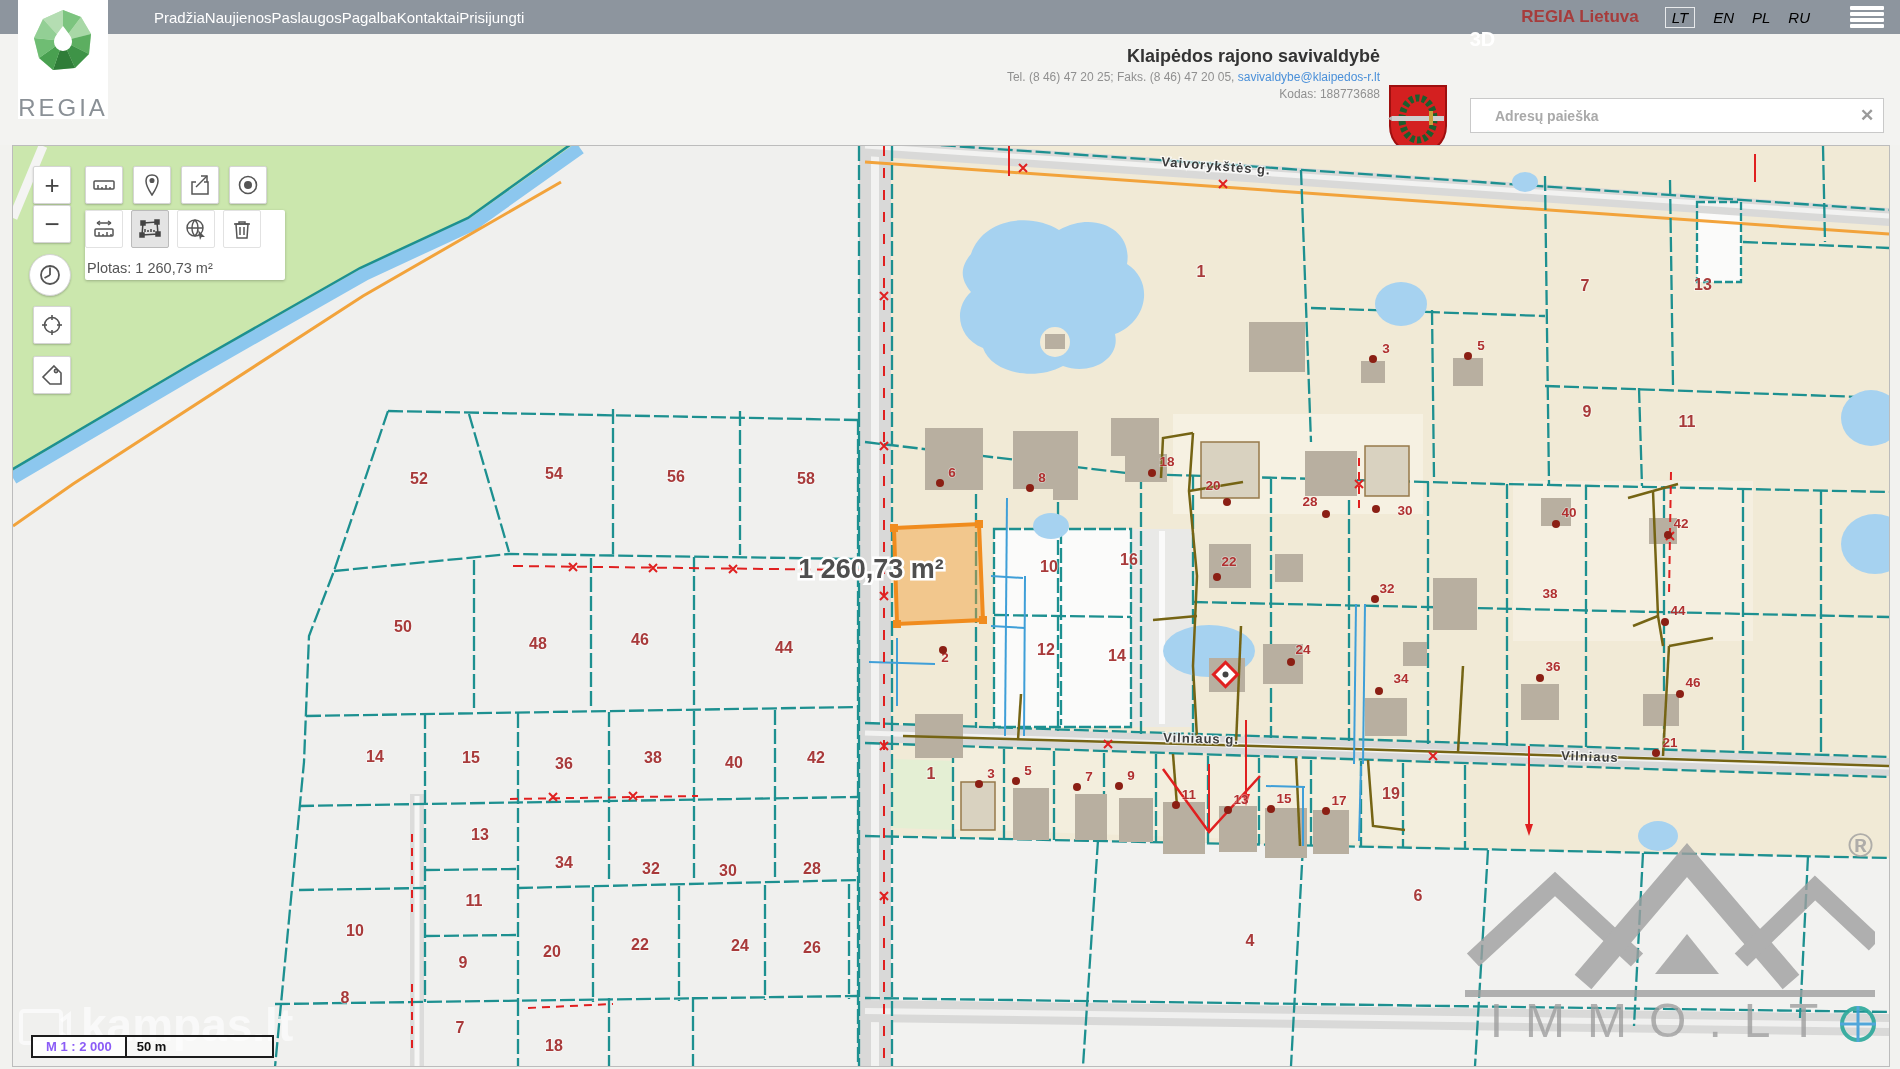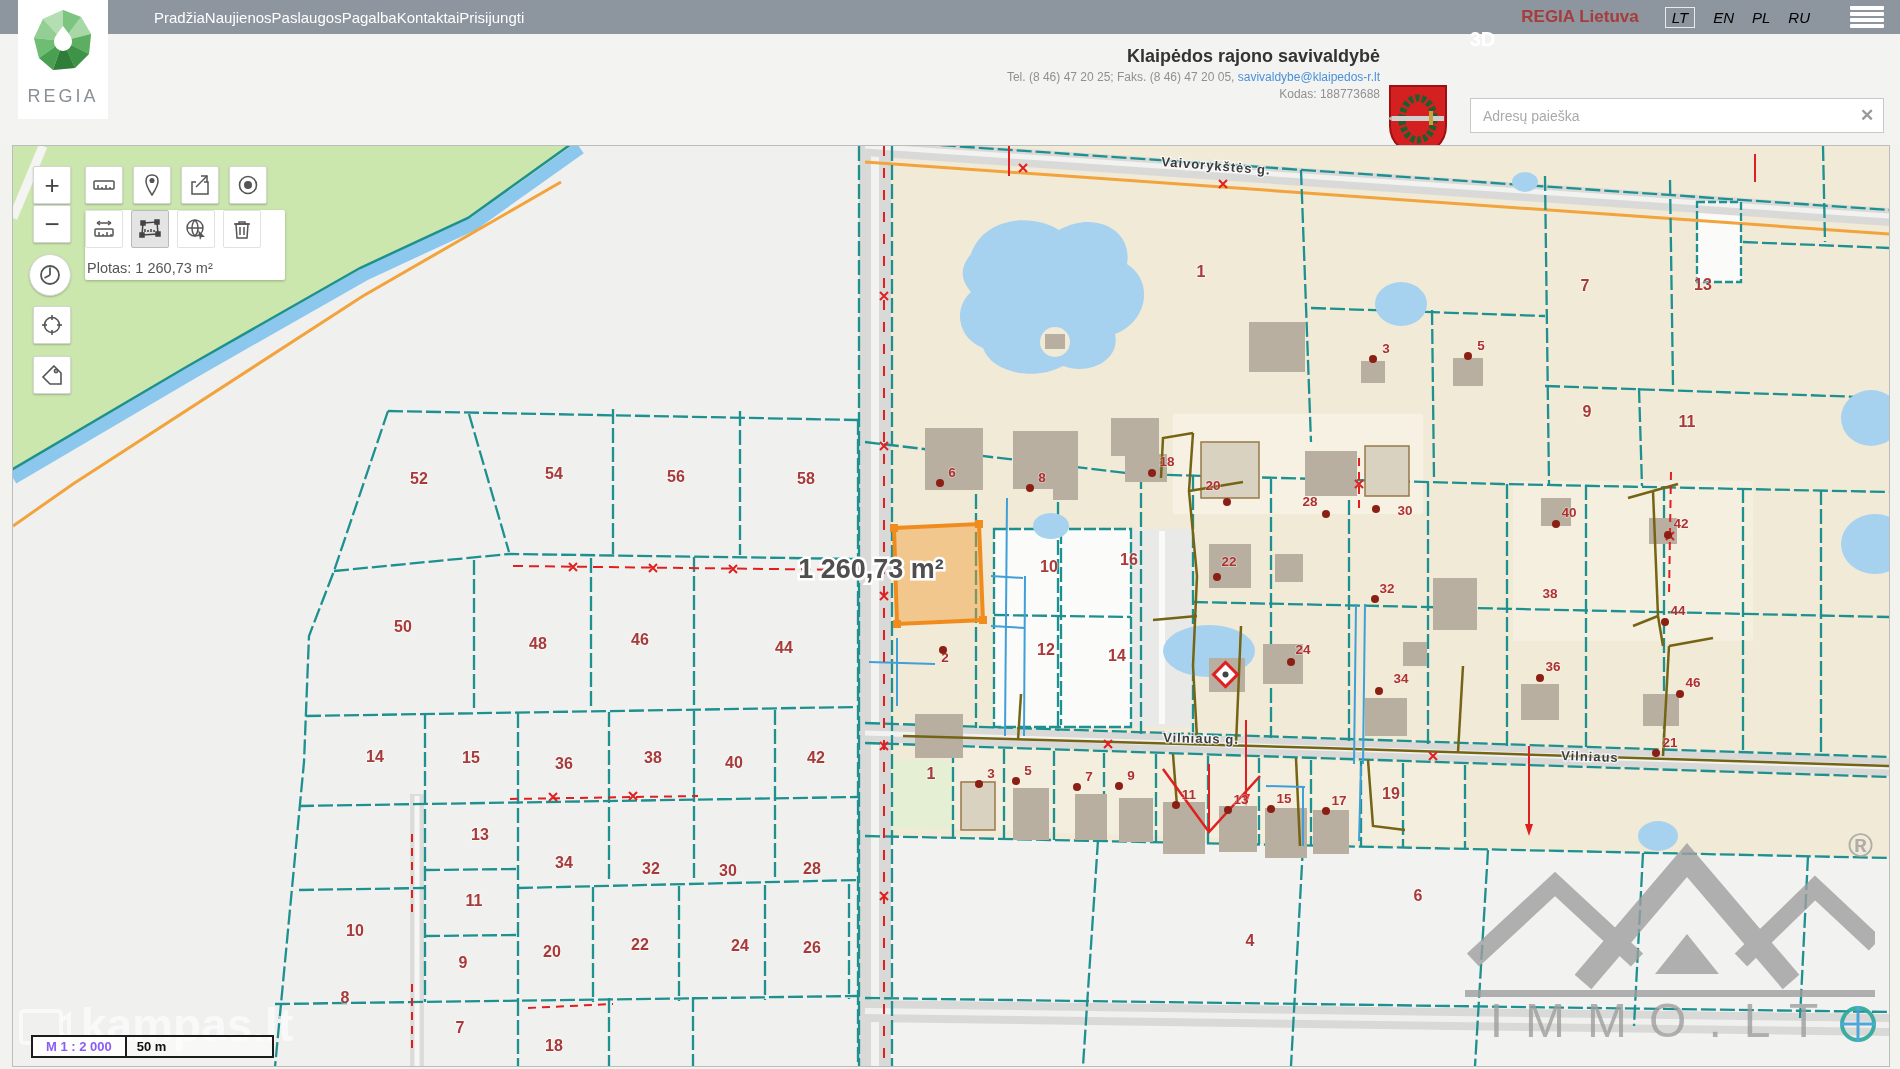--- a/index.html
+++ b/index.html
@@ -16,31 +16,31 @@
   .nav-brand{color:#a63c3c;font-size:17px;font-weight:bold;}
   .langs{display:flex;align-items:center;gap:18px;}
   .lang{color:#000000;font-size:15px;cursor:pointer;font-style:italic;}
   .lang.active{border:1px solid #e8eaec;padding:1px 6px;}
   .burger{width:34px;height:22px;display:flex;flex-direction:column;justify-content:space-between;cursor:pointer;margin-left:14px;}
   .burger span{display:block;height:3.5px;background:#fff;border-radius:1px;}
 
   
   .logo-box{position:absolute;left:18px;top:0;width:90px;height:119px;background:#fff;z-index:21;text-align:center;}
   .logo-gem{margin-top:8px;}
-  .logo-text{color:#8a9096;font-size:18px;letter-spacing:3px;margin-top:8px;}
+  .logo-text{color:#8a9096;font-size:24px;letter-spacing:3px;margin-top:16px;}
 
   
   .header{position:absolute;left:0;top:34px;width:1900px;height:111px;background:#f3f3f1;}
   .muni{position:absolute;right:520px;top:12px;width:600px;text-align:right;}
   .muni-title{font-size:18px;font-weight:bold;color:#333;}
   .muni-line{font-size:12px;color:#909090;margin-top:3px;}
   .muni-line a{color:#4a90d9;text-decoration:none;}
   .herb{position:absolute;left:1388px;top:50px;width:60px;height:73px;}
   .search-wrap{position:absolute;left:1470px;top:64px;width:412px;height:33px;background:#fff;border:1px solid #c9c9c9;display:flex;align-items:center;}
-  .search-wrap input{flex:1;border:none;outline:none;font-size:14px;color:#b91c1c;padding:0 12px;background:transparent;font-family:"Liberation Sans",sans-serif;}
+  .search-wrap input{flex:1;border:none;outline:none;font-size:14px;color:#b91c1c;padding:0 24px;background:transparent;font-family:"Liberation Sans",sans-serif;font-weight:bold;}
   .search-wrap input::placeholder{color:#a9a9a9;}
   .search-clear{width:32px;text-align:center;color:#9a9a9a;font-size:17px;font-weight:bold;cursor:pointer;}
 
   
   .map{position:absolute;left:12px;top:145px;width:1876px;height:920px;background:#f0f0ee;border:1px solid #bcbcbc;overflow:hidden;}
   .map svg.base{position:absolute;left:0;top:0;}
 
   
   text.pnum{font-family:"Liberation Sans",sans-serif;font-size:16px;font-weight:bold;fill:#a83a3a;text-anchor:middle;paint-order:stroke;stroke:rgba(255,255,255,.45);stroke-width:2px;}
   text.hnum{font-family:"Liberation Sans",sans-serif;font-size:13.5px;font-weight:bold;fill:#b03030;text-anchor:middle;paint-order:stroke;stroke:rgba(255,255,255,.4);stroke-width:1.5px;}

